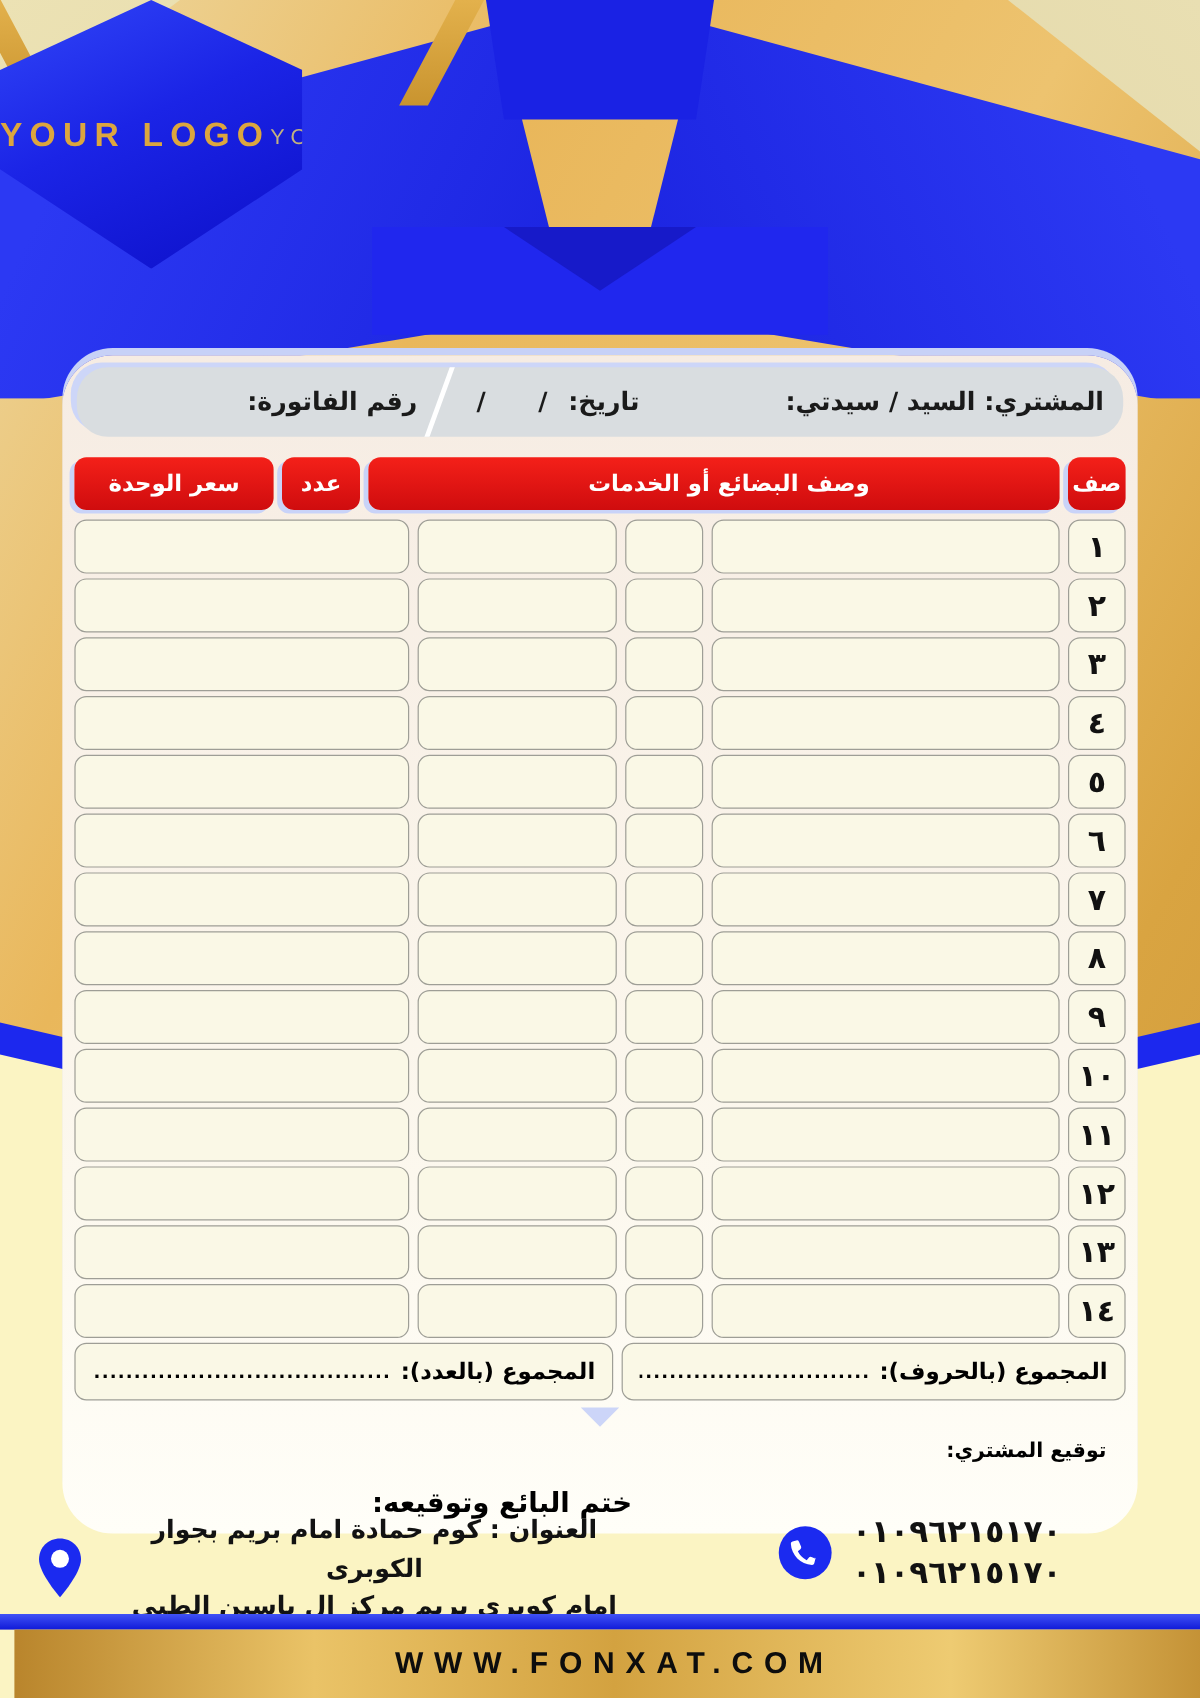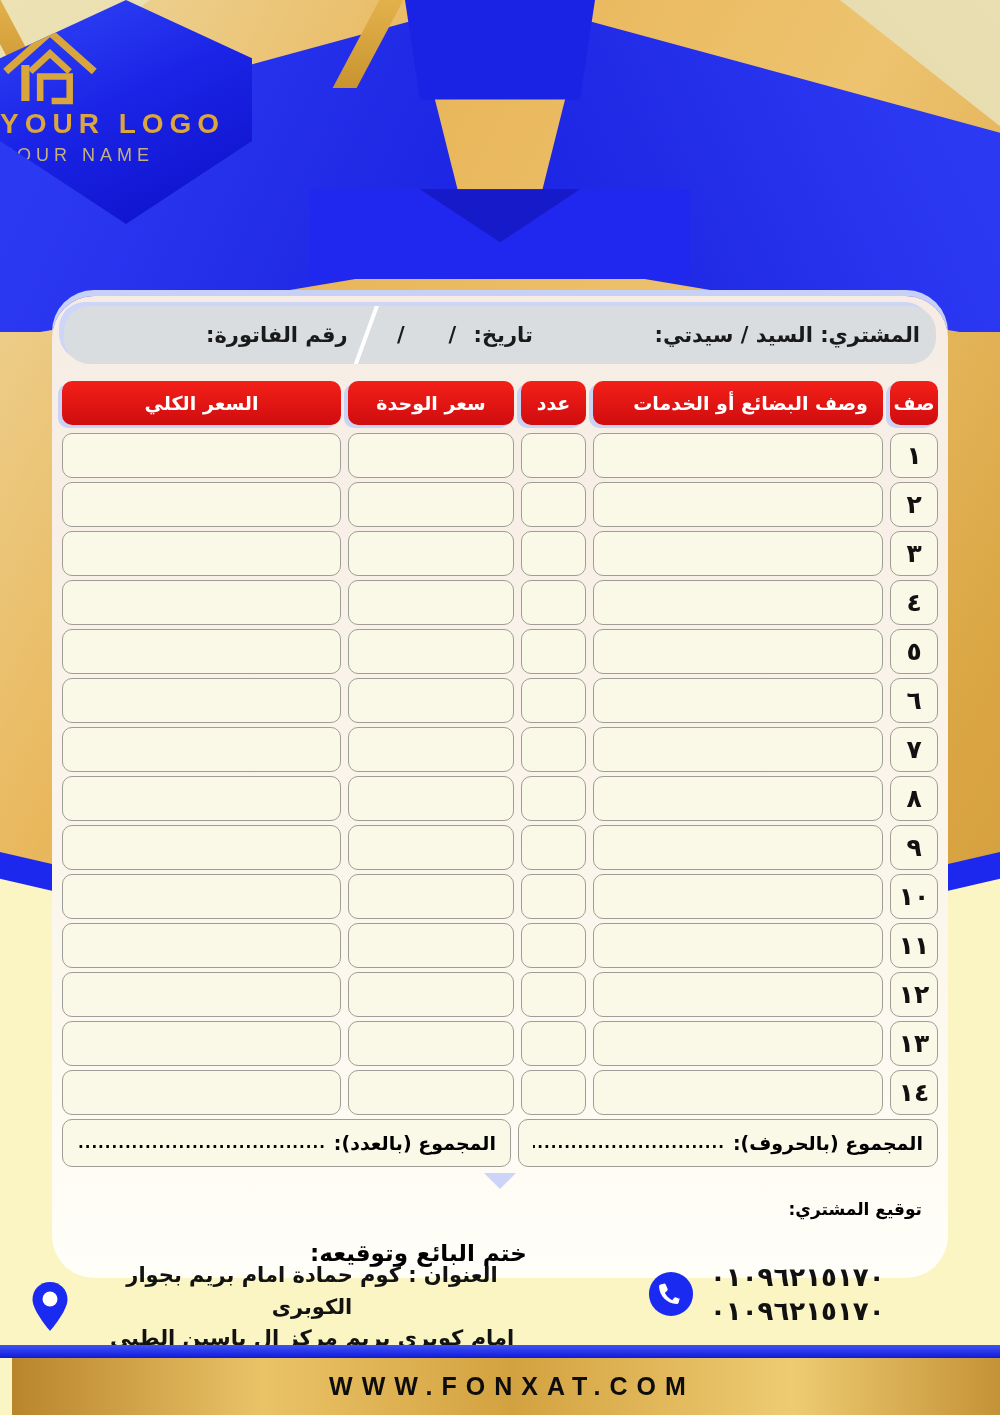--- a/index.html
+++ b/index.html
@@ -17,21 +17,21 @@
   .blue-wing-right { clip-path:polygon(100% 40%,58.5% 6%,52.5% 78%,100% 102%); background:linear-gradient(245deg,#2c39f3 10%,#0e13d2 85%); }
   .blue-top-band { clip-path:polygon(40.5% 0,59.5% 0,58% 30%,42% 30%); background:#1a22e4; }
   .blue-bottom { clip-path:polygon(31% 57%,69% 57%,69% 84%,31% 84%); background:#2027ee; }
   .navy-v { clip-path:polygon(42% 57%,58% 57%,50% 73%); background:#171ac9; }
   .gold-leg { position:absolute; width:24px; height:88px; top:190px; background:linear-gradient(#e3b14c,#c9942f); }
   .gold-leg.left  { left:356px; transform:skewX(-28deg); }
   .gold-leg.right { right:356px; transform:skewX(28deg); }
   .badge { position:absolute; left:374px; top:14px; width:252px; height:224px;
            clip-path:polygon(50% 0,100% 26%,100% 63%,50% 100%,0 63%,0 26%);
            background:linear-gradient(155deg,#3146f8 0%,#1b24e6 45%,#0c0fc8 100%);
-           display:flex; flex-direction:column; }
+           display:flex; flex-direction:row; align-items:center; }
   .badge svg { margin-top:24px; }
   .logo-title { font-family:"Liberation Sans",sans-serif; font-weight:bold; font-size:28px;
                 letter-spacing:6px; color:#dca63e; margin-top:2px; white-space:nowrap; }
   .logo-sub { font-family:"Liberation Sans",sans-serif; font-size:18px; letter-spacing:5px;
               color:#c3b27e; margin-top:5px; white-space:nowrap; }
 
   
   .pale-lower { position:absolute; left:0; top:870px; width:1000px; height:545px; background:#fbf4c3; z-index:0; }
   .stripe-blue { position:absolute; width:250px; height:26px; background:#1c28ee; top:846px; z-index:1; }
   .stripe-blue.left  { left:-28px;  transform:rotate(13deg);  transform-origin:left center; }
@@ -139,21 +139,20 @@
         <span class="date-slashes" dir="ltr">/      /</span>
       </div>
       <div class="meta-field meta-buyer" dir="rtl">المشتري: السيد / سيدتي:</div>
     </div>
 
     <div class="thead">
       <div class="hcell c-no">صف</div>
       <div class="hcell c-desc">وصف البضائع أو الخدمات</div>
       <div class="hcell c-qty">عدد</div>
       <div class="hcell c-unit">سعر الوحدة</div>
-      <div class="hcell c-total">السعر الكلي</div>
     </div>
 
     <div class="tbody">
       <div class="trow">
         <div class="cell c-no">
           <span>١</span>
         </div>
         <div class="cell c-desc"></div>
         <div class="cell c-qty"></div>
         <div class="cell c-unit"></div>

